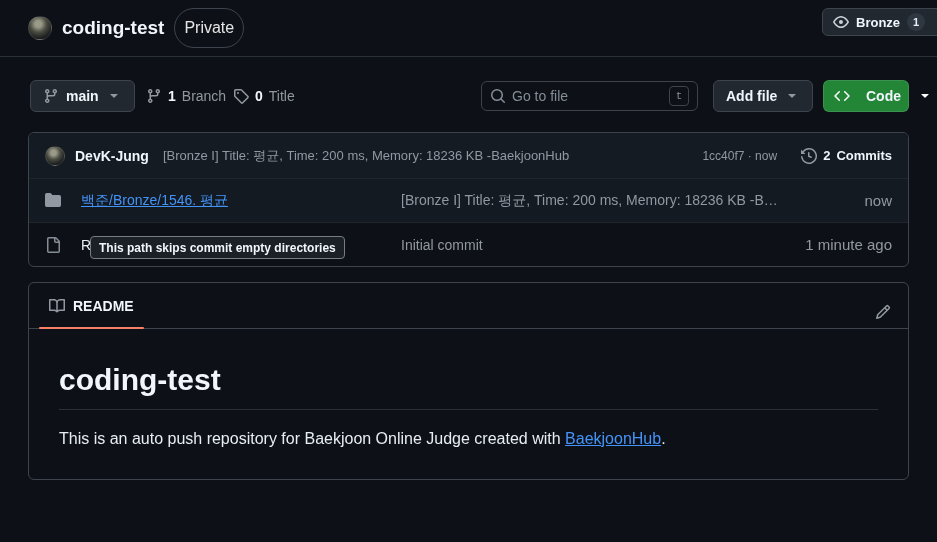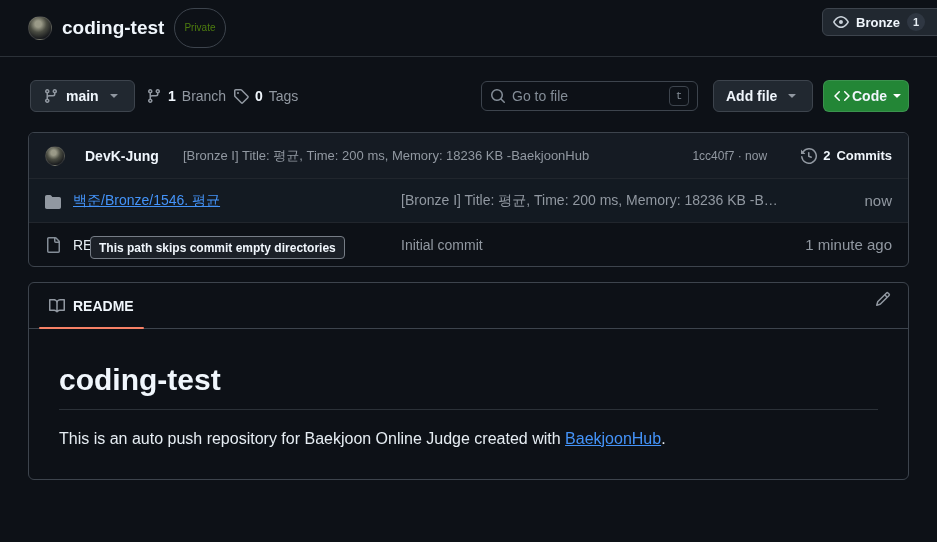--- a/index.html
+++ b/index.html
@@ -15,21 +15,21 @@
   .icon svg { display: block; }
 
   
   #repo-header { position: absolute; left: 0; top: 0; width: 100%; height: 57px; border-bottom: 1px solid #2b3138; }
   .title-group { position: absolute; left: 28px; top: 11px; height: 34px; display: flex; align-items: center; gap: 10px; }
   .avatar { border-radius: 50%; border: 1px solid rgba(255,255,255,.12); flex: none;
     background: radial-gradient(circle at 42% 32%, #9a9a88 0 16%, #4a4c42 42%, #14161a 78%); }
   .avatar-24 { width: 24px; height: 24px; }
   .avatar-20 { width: 20px; height: 20px; }
   .repo-name { font-size: 19px; font-weight: 700; color: #f0f6fc; }
-  .badge-pill { border: 1px solid #3d444d; border-radius: 999px; padding: 12px 9px; font-size: 10px; font-weight: 500; color: #4d7c0f; line-height: 14px; }
+  .badge-pill { border: 1px solid #3d444d; border-radius: 999px; padding: 12px 9px; font-size: 16px; font-weight: 500; color: #e5e5e5; line-height: 14px; }
 
   .unwatch {
     position: absolute; left: 822px; top: 8px; height: 28px; width: 150px;
     background: #212830; border: 1px solid #3d444d; border-radius: 6px;
     display: flex; align-items: center; padding: 0 10px; gap: 7px;
     font-size: 13px; font-weight: 600; color: #f0f6fc; cursor: pointer;
   }
   .count-pill { background: #2f3742; border-radius: 999px; min-width: 18px; height: 18px; padding: 0 5px;
     font-size: 11px; font-weight: 600; display: flex; align-items: center; justify-content: center; color: #e6edf3; }
   .unwatch .sep { width: 1px; align-self: stretch; background: #3d444d; margin-left: 6px; }
@@ -50,57 +50,57 @@
     position: absolute; left: 481px; top: 81px; width: 217px; height: 30px;
     border: 1px solid #3d444d; border-radius: 6px; background: #0d1117;
     display: flex; align-items: center; gap: 6px; padding: 0 8px; color: #848d97; justify-content: flex-end;
   }
   #goto-file input { flex: 1; min-width: 0; background: transparent; border: none; outline: none; font-size: 14px; color: #e6edf3; font-family: inherit; }
   #goto-file input::placeholder { color: #848d97; }
   .kbd { width: 20px; height: 20px; border: 1px solid #3d444d; border-radius: 4px; font-size: 11px; color: #848d97;
     display: flex; align-items: center; justify-content: center; font-family: "Liberation Mono", monospace; }
 
   #add-file-btn { position: absolute; left: 713px; top: 80px; padding-left: 12px; }
-  #code-btn { position: absolute; left: 823px; top: 80px; width: 86px; padding: 0 10px; gap: 2px;
+  #code-btn { position: absolute; left: 823px; top: 80px; width: 86px; padding: 0 10px; gap: 16px;
     background: #238636; border: 1px solid rgba(240,246,252,.12); }
 
   .caret { color: #9198a1; }
   #code-btn .caret { color: #fff; }
 
   
   #file-table { position: absolute; left: 28px; top: 132px; width: 881px; background: #0d1117;
     border: 1px solid #3d444d; border-radius: 6px; overflow: hidden; }
-  .commit-head { height: 45px; background: #151b23; display: flex; align-items: center; gap: 20px; padding: 0 16px; }
+  .commit-head { height: 45px; background: #151b23; display: flex; align-items: center; gap: 10px; padding: 0 16px; }
   .author { font-size: 14px; font-weight: 700; color: #f0f6fc; cursor: pointer; white-space: nowrap; }
   .commit-msg { flex: 1; font-size: 13px; color: #9198a1; margin-left: 4px; white-space: nowrap; overflow: hidden; text-overflow: ellipsis; cursor: pointer; }
   .sha-time { font-size: 12px; color: #9198a1; margin-left: 12px; white-space: nowrap; cursor: pointer; }
   .commits-link { display: flex; align-items: center; gap: 6px; margin-left: 14px; font-size: 13px; font-weight: 700; color: #f0f6fc; white-space: nowrap; cursor: pointer; }
   .commits-link .icon { color: #9198a1; }
 
   .file-row { height: 44px; display: grid; grid-template-columns: 356px 1fr auto; align-items: center;
     padding: 0 16px; border-top: 1px solid #21262d; font-size: 14px; }
   .file-row.hovered { background: #131a22; }
-  .file-name { display: flex; align-items: flex-end; gap: 12px; overflow: hidden; white-space: nowrap; }
+  .file-name { display: flex; align-items: flex-start; gap: 20px; overflow: hidden; white-space: nowrap; }
   .link-blue { color: #4493f8; text-decoration: underline; cursor: pointer; }
   .link-plain { color: #e6edf3; text-decoration: none; cursor: pointer; }
   .row-msg { color: #9198a1; white-space: nowrap; overflow: hidden; text-overflow: ellipsis; cursor: pointer; padding-right: 24px; }
   .row-time { color: #9198a1; font-size: 15px; text-align: right; white-space: nowrap; }
   .dir-icon { color: #9198a1; }
   .file-icon { color: #848d97; }
 
   
   #tooltip { position: absolute; left: 90px; top: 236px; height: 23px; z-index: 10;
     display: flex; align-items: center; padding: 0 8px; white-space: nowrap;
     background: #1b2027; border: 1px solid #767d86; border-radius: 4px;
     font-size: 12px; font-weight: 600; color: #f0f6fc; }
 
   
   #readme-panel { position: absolute; left: 28px; top: 282px; width: 881px; height: 198px;
     background: #0d1117; border: 1px solid #3d444d; border-radius: 6px; }
-  .readme-head { height: 46px; border-bottom: 1px solid #3d444d; display: flex; align-items: flex-start; padding: 0 8px; }
+  .readme-head { height: 46px; border-bottom: 1px solid #3d444d; display: flex; align-items: flex-end; padding: 0 8px; }
   .readme-tab { position: relative; height: 100%; display: flex; align-items: center; gap: 8px; padding: 0 12px;
     font-size: 14px; font-weight: 600; color: #f0f6fc; cursor: pointer; }
   .readme-tab::after { content: ""; position: absolute; left: 2px; right: 2px; bottom: -1px; height: 2px; background: #f78166; border-radius: 2px; }
   .readme-tab .icon { color: #9198a1; }
   .edit-btn { margin-left: auto; width: 34px; height: 32px; display: flex; align-items: center; justify-content: center;
     color: #9198a1; cursor: pointer; border-radius: 6px; }
   .readme-body { padding: 34px 30px 0 30px; }
   .readme-heading { font-size: 30px; font-weight: 700; color: #f0f6fc; padding-bottom: 12px; border-bottom: 1px solid #2b3138; }
   .readme-para { margin-top: 17px; font-size: 16px; line-height: 24px; color: #e6edf3; }
 </style>
@@ -151,21 +151,21 @@
   <span>Branch</span>
 </div>
 
 <div class="stat" id="tags-stat">
   <span class="icon">
     <svg width="16" height="16" viewBox="0 0 16 16" fill="currentColor">
         <path d="M1 7.775V2.75C1 1.784 1.784 1 2.75 1h5.025c.464 0 .91.184 1.238.513l6.25 6.25a1.75 1.75 0 0 1 0 2.474l-5.026 5.026a1.75 1.75 0 0 1-2.474 0l-6.25-6.25A1.752 1.752 0 0 1 1 7.775Zm1.5 0c0 .066.026.13.073.177l6.25 6.25a.25.25 0 0 0 .354 0l5.025-5.025a.25.25 0 0 0 0-.354l-6.25-6.25a.25.25 0 0 0-.177-.073H2.75a.25.25 0 0 0-.25.25ZM6 5a1 1 0 1 1-2 0 1 1 0 0 1 2 0Z"></path>
       </svg>
   </span>
   <span class="count">0</span>
-  <span>Tags</span>
+  <span>Title</span>
 </div>
 
 <div id="goto-file">
   <span class="icon">
     <svg width="16" height="16" viewBox="0 0 16 16" fill="currentColor">
         <path d="M10.68 11.74a6 6 0 0 1-7.922-8.982 6 6 0 0 1 8.982 7.922l3.04 3.04a.749.749 0 0 1-.326 1.275.749.749 0 0 1-.734-.215ZM11.5 7a4.499 4.499 0 1 0-8.997 0A4.499 4.499 0 0 0 11.5 7Z"></path>
       </svg>
   </span>
   <input type="text" placeholder="Go to file" style="">
   <span class="kbd">t</span>

